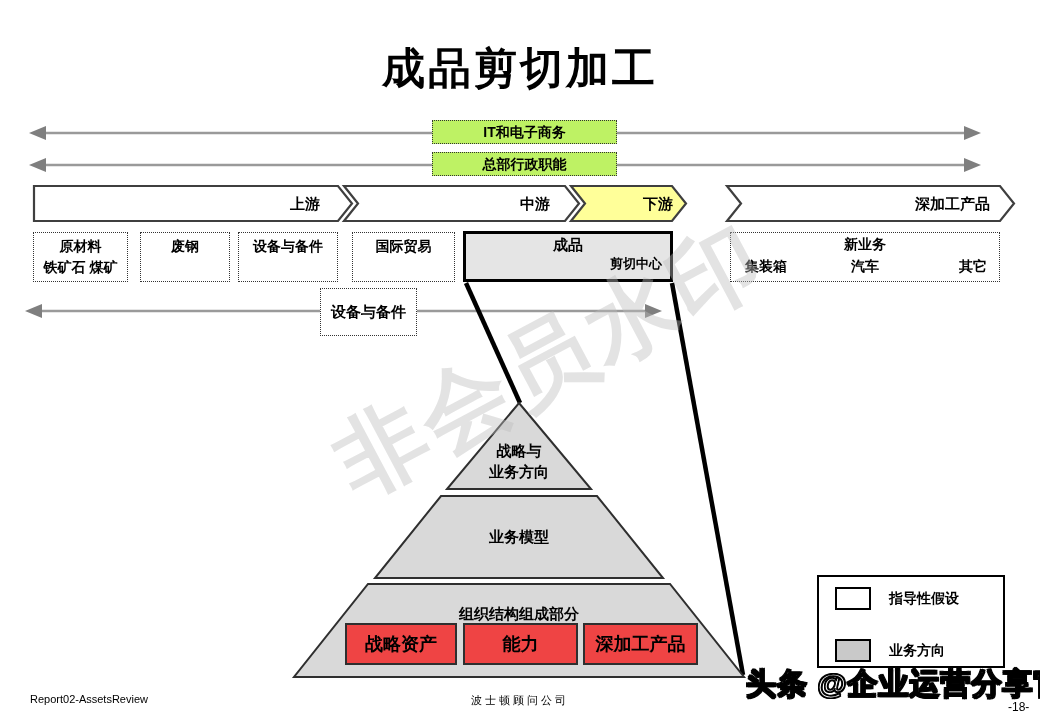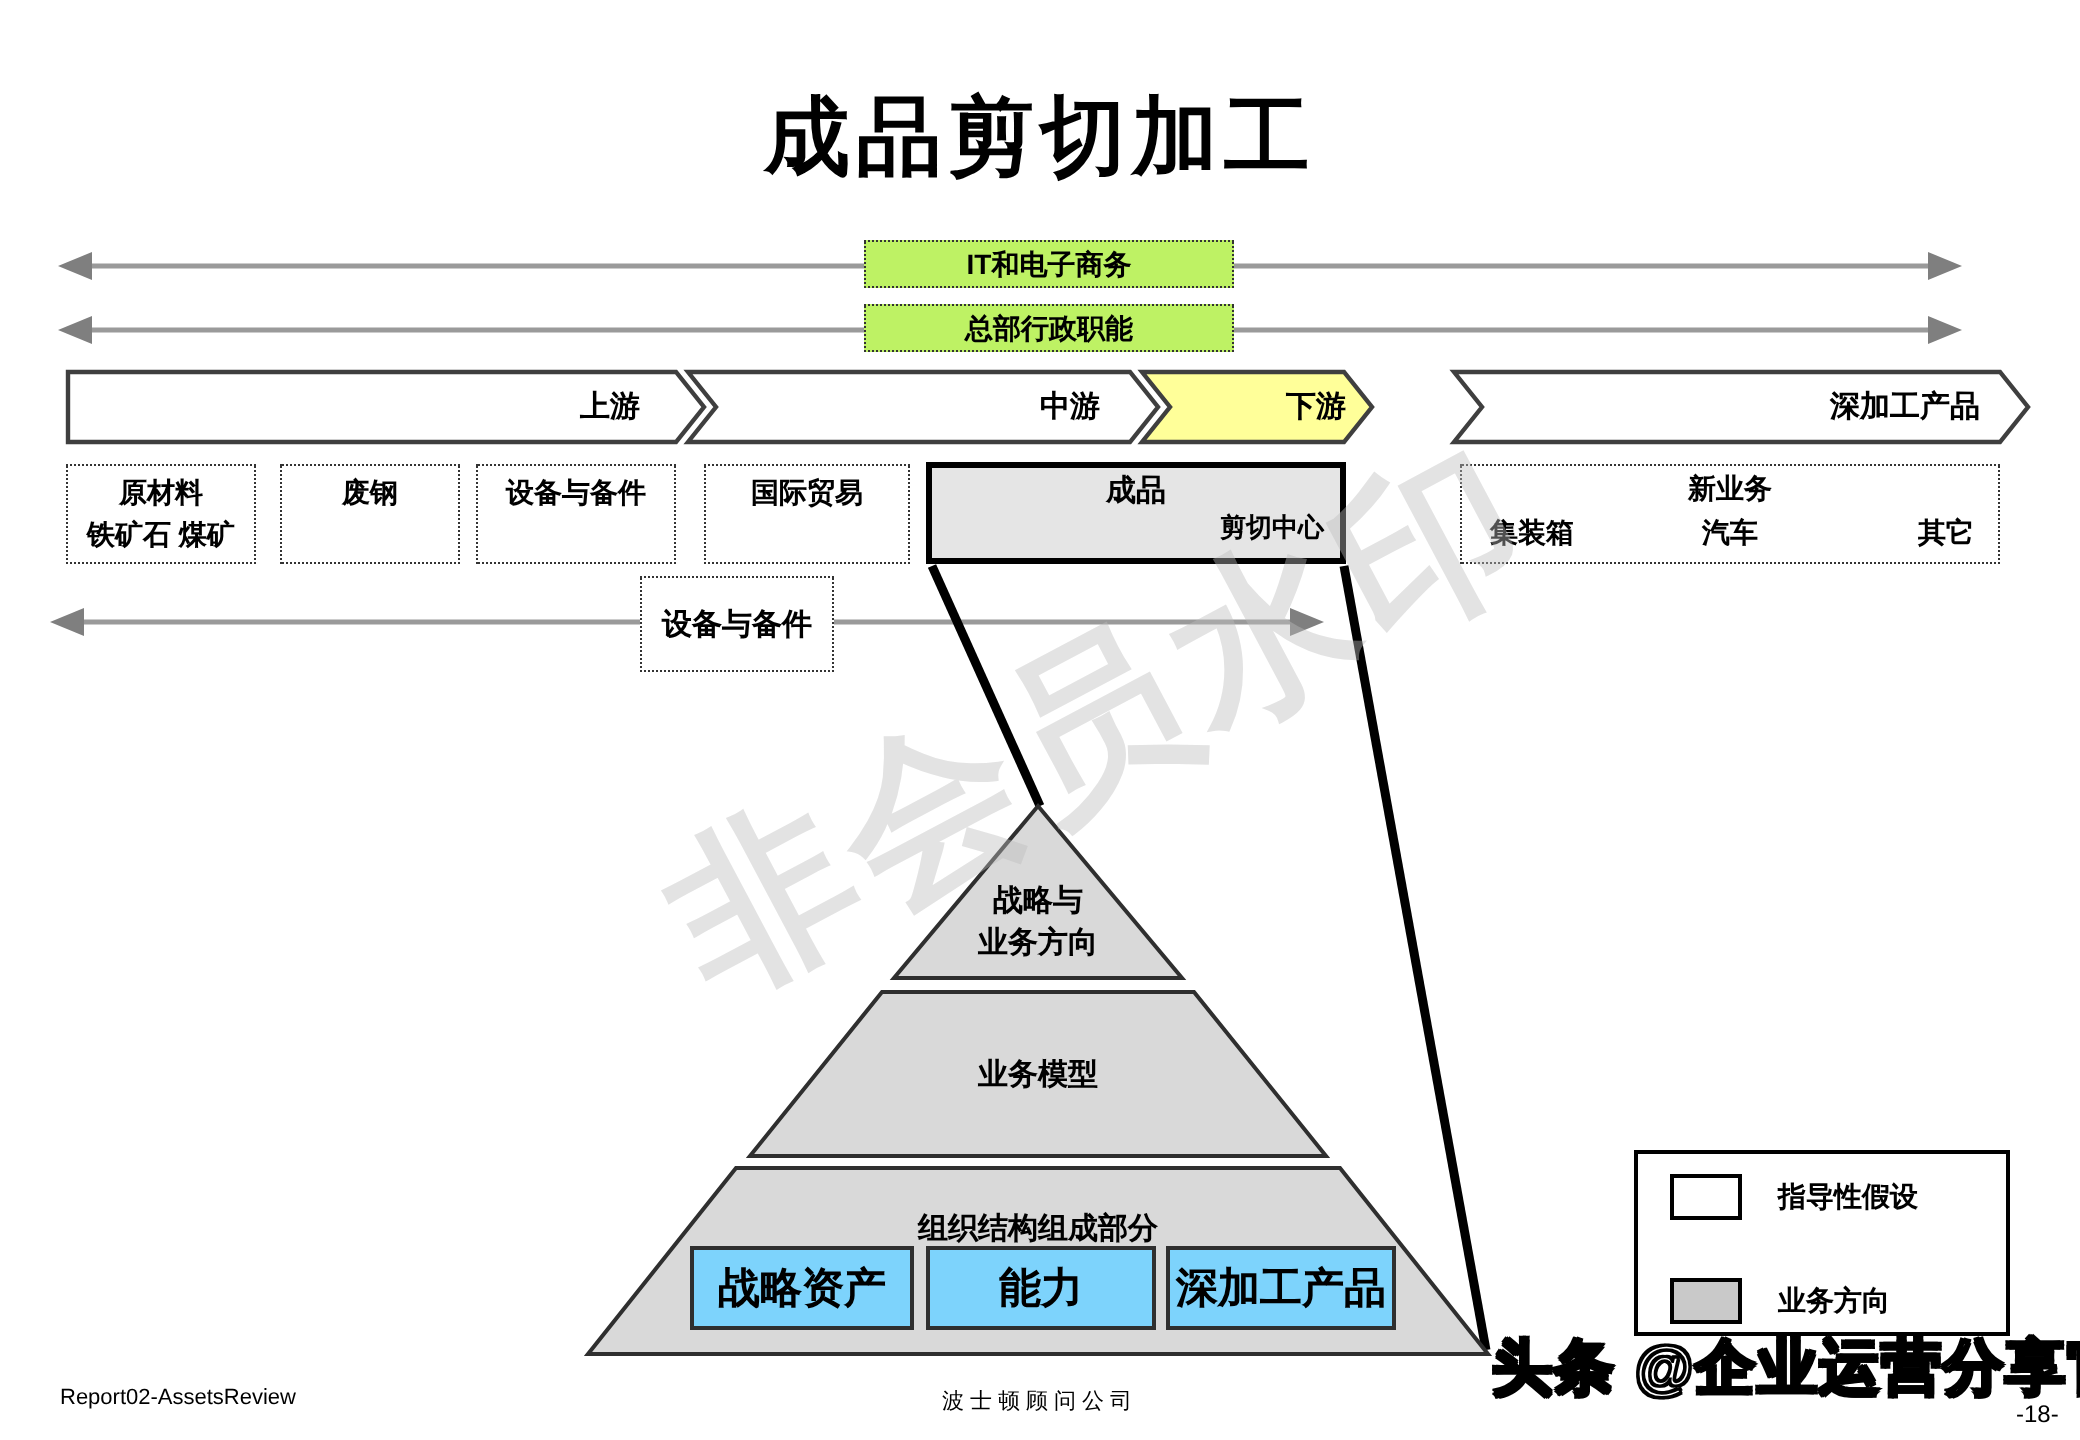--- a/index.html
+++ b/index.html
@@ -46,22 +46,22 @@
   .logistics-label{
     position:absolute;left:320px;top:288px;width:97px;height:48px;background:#fff;
     border:1px dotted #333;box-sizing:border-box;display:flex;align-items:center;
     justify-content:center;font-size:15px;font-weight:bold;z-index:2;
   }
   .pyr-txt{position:absolute;text-align:center;font-weight:bold;z-index:2;}
   .tier1{left:439px;top:440px;width:160px;font-size:15px;line-height:21px;}
   .tier2{left:429px;top:528px;width:180px;font-size:15px;}
   .tier3{left:369px;top:593px;width:300px;font-size:15px;margin-top:12px;}
   .pyr-box{
-    position:absolute;top:623px;height:42px;background:#7dd3fc;border:2px solid #2f2f2f;
-    box-sizing:border-box;text-align:left;font-size:21px;font-weight:bold;
+    position:absolute;top:623px;height:42px;background:#ef4444;border:2px solid #2f2f2f;
+    box-sizing:border-box;text-align:left;font-size:18px;font-weight:bold;
     display:flex;align-items:center;justify-content:center;z-index:2;
   }
   .legend{
     position:absolute;left:817px;top:575px;width:188px;height:93px;background:#fff;
     border:2px solid #000;box-sizing:border-box;z-index:2;
   }
   .legend .swatch{position:absolute;left:16px;width:36px;height:23px;border:2px solid #000;box-sizing:border-box;}
   .legend .sw1{top:10px;background:#ffffff;}
   .legend .sw2{top:62px;background:#c9c9c9;}
   .legend .lab{position:absolute;left:70px;font-size:14px;font-weight:bold;line-height:23px;}

